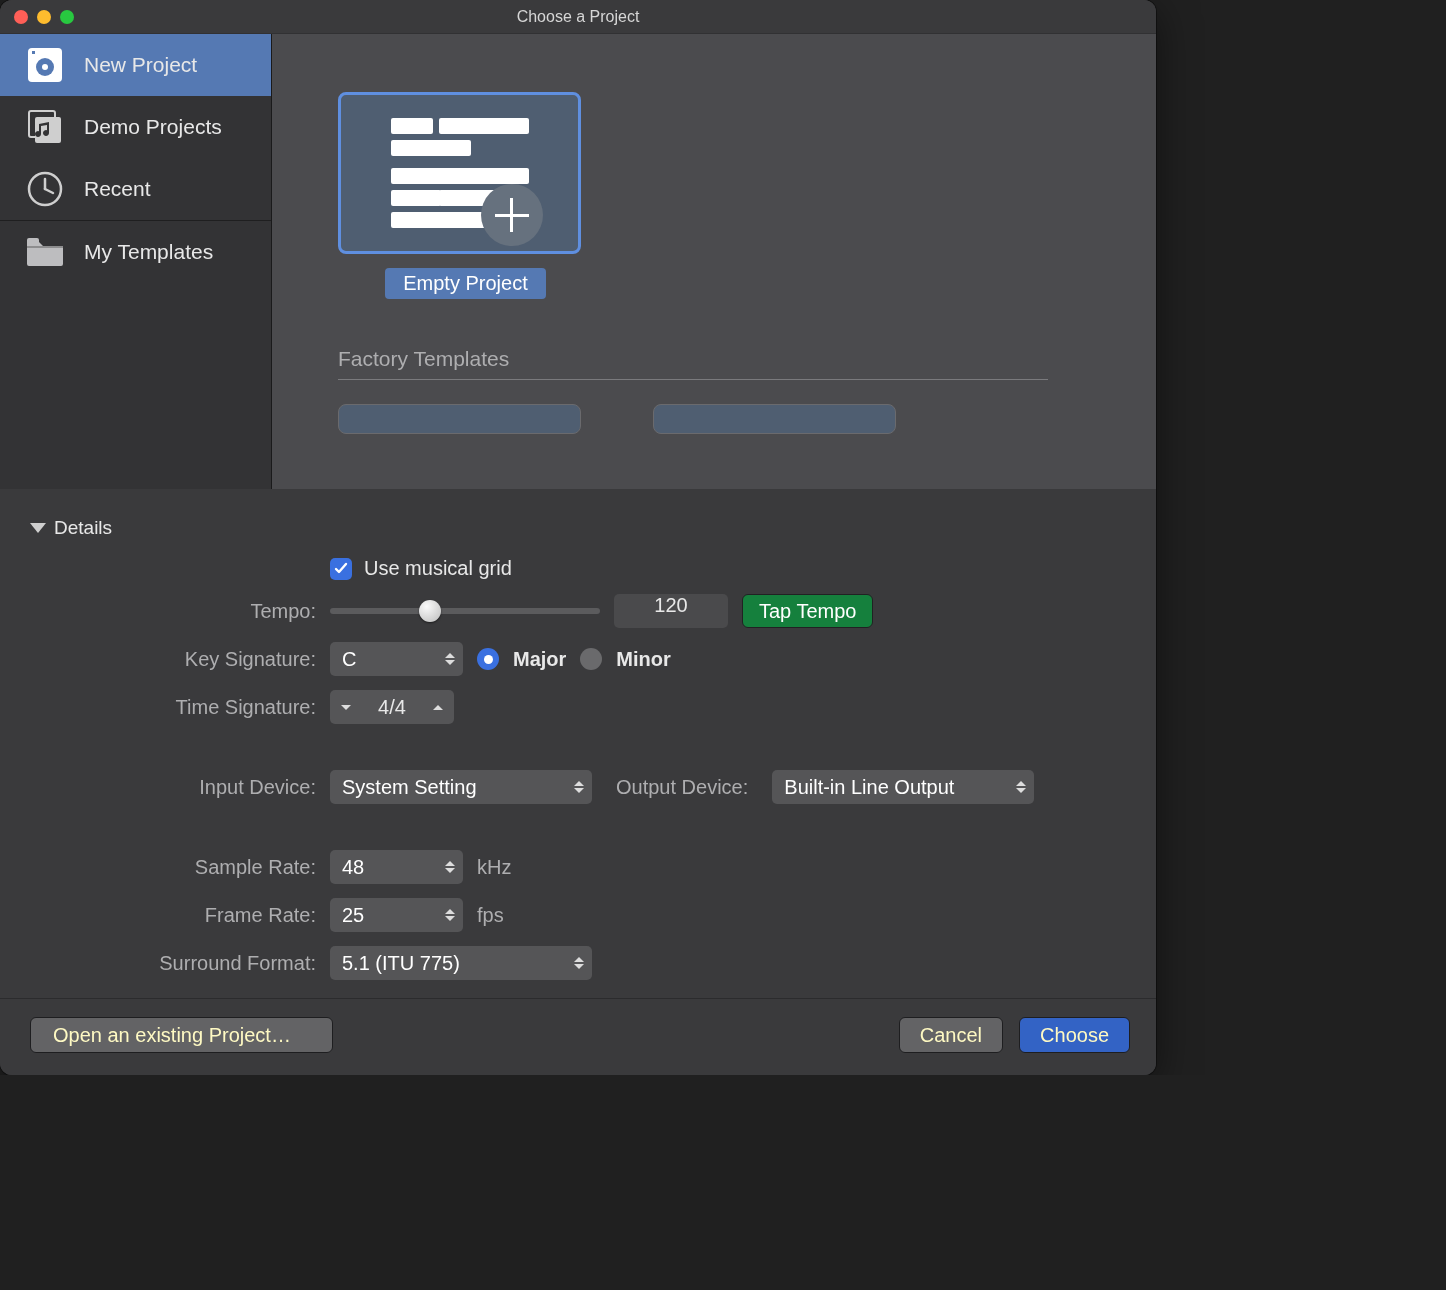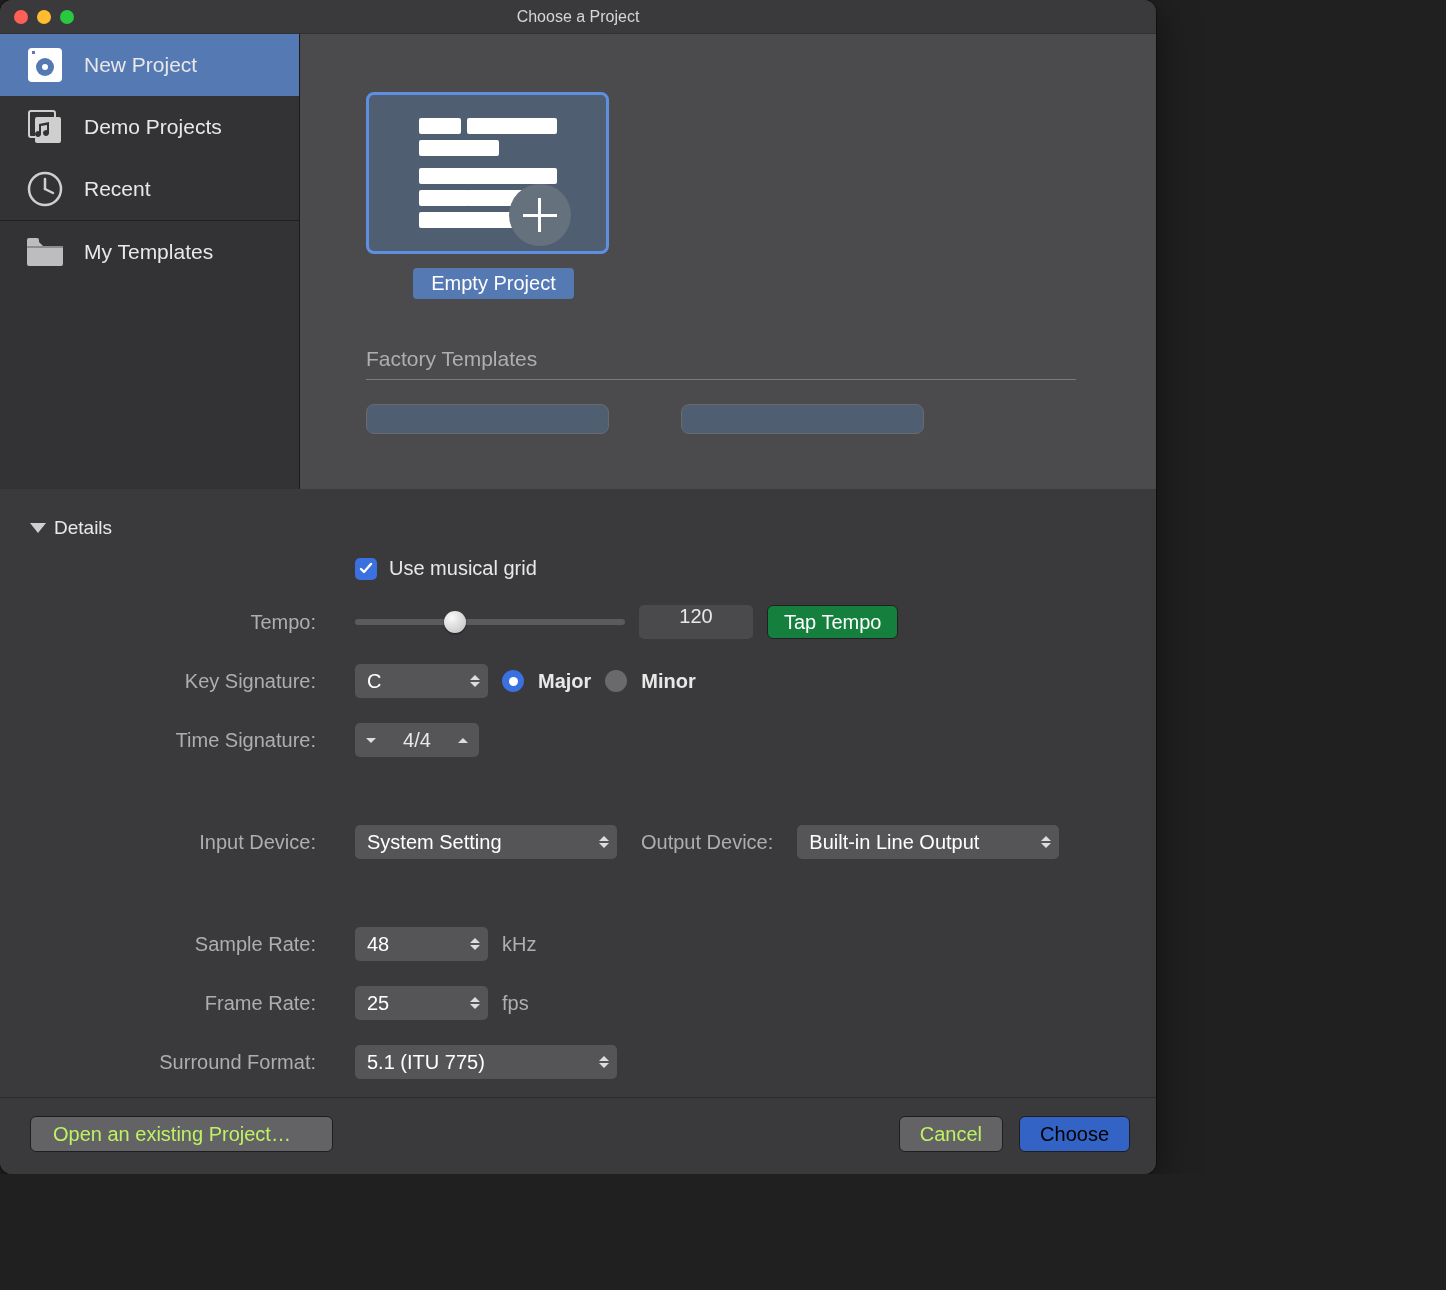--- a/index.html
+++ b/index.html
@@ -63,21 +63,21 @@
     font-size: 16px;
     color: #d6d6d6;
   }
   
   .upper {
     display: flex;
     height: 455px;
     position: relative;
   }
   .sidebar {
-    width: 300px;
+    width: 272px;
     background: var(--sidebar-bg);
     border-right: 1px solid #1a1a1b;
     display: flex;
     flex-direction: column;
   }
   .side-item {
     height: 62px;
     display: flex;
     align-items: center;
     gap: 18px;
@@ -191,21 +191,20 @@
     width:0; height:0;
     border-left:8px solid transparent;
     border-right:8px solid transparent;
     border-top:10px solid #cfcfcf;
   }
   .form {
     display:grid;
     grid-template-columns: 300px 1fr;
     row-gap: 14px;
     align-items:center;
-    gap:25px;
   }
   .lbl {
     text-align:right;
     color: var(--text-muted);
     font-size:20px;
     padding-right: 14px;
     white-space:nowrap;
   }
   .ctrl { display:flex; align-items:center; gap:14px; }
   
@@ -299,22 +298,22 @@
     padding: 18px 26px 22px 30px;
     display:flex; align-items:center;
   }
   .footer .spacer { flex:1; }
   .btn {
     height:36px; padding:0 20px; border-radius:6px;
     display:inline-flex; align-items:center; justify-content:center;
     font-size:20px;
     border:1px solid #1e1e20;
   }
-  .btn.default { background:#636365; color:#bef264; }
-  .btn.primary { background: var(--button-primary); color:#000000; }
+  .btn.default { background:#636365; color:#fef9c3; }
+  .btn.primary { background: var(--button-primary); color:#fef9c3; }
   .btn + .btn { margin-left: 16px; }
 </style>
 </head>
 <body>
 
 <div class="window">
 
   <div class="titlebar">
     <div class="traffic">
       <div class="tl red"></div>

